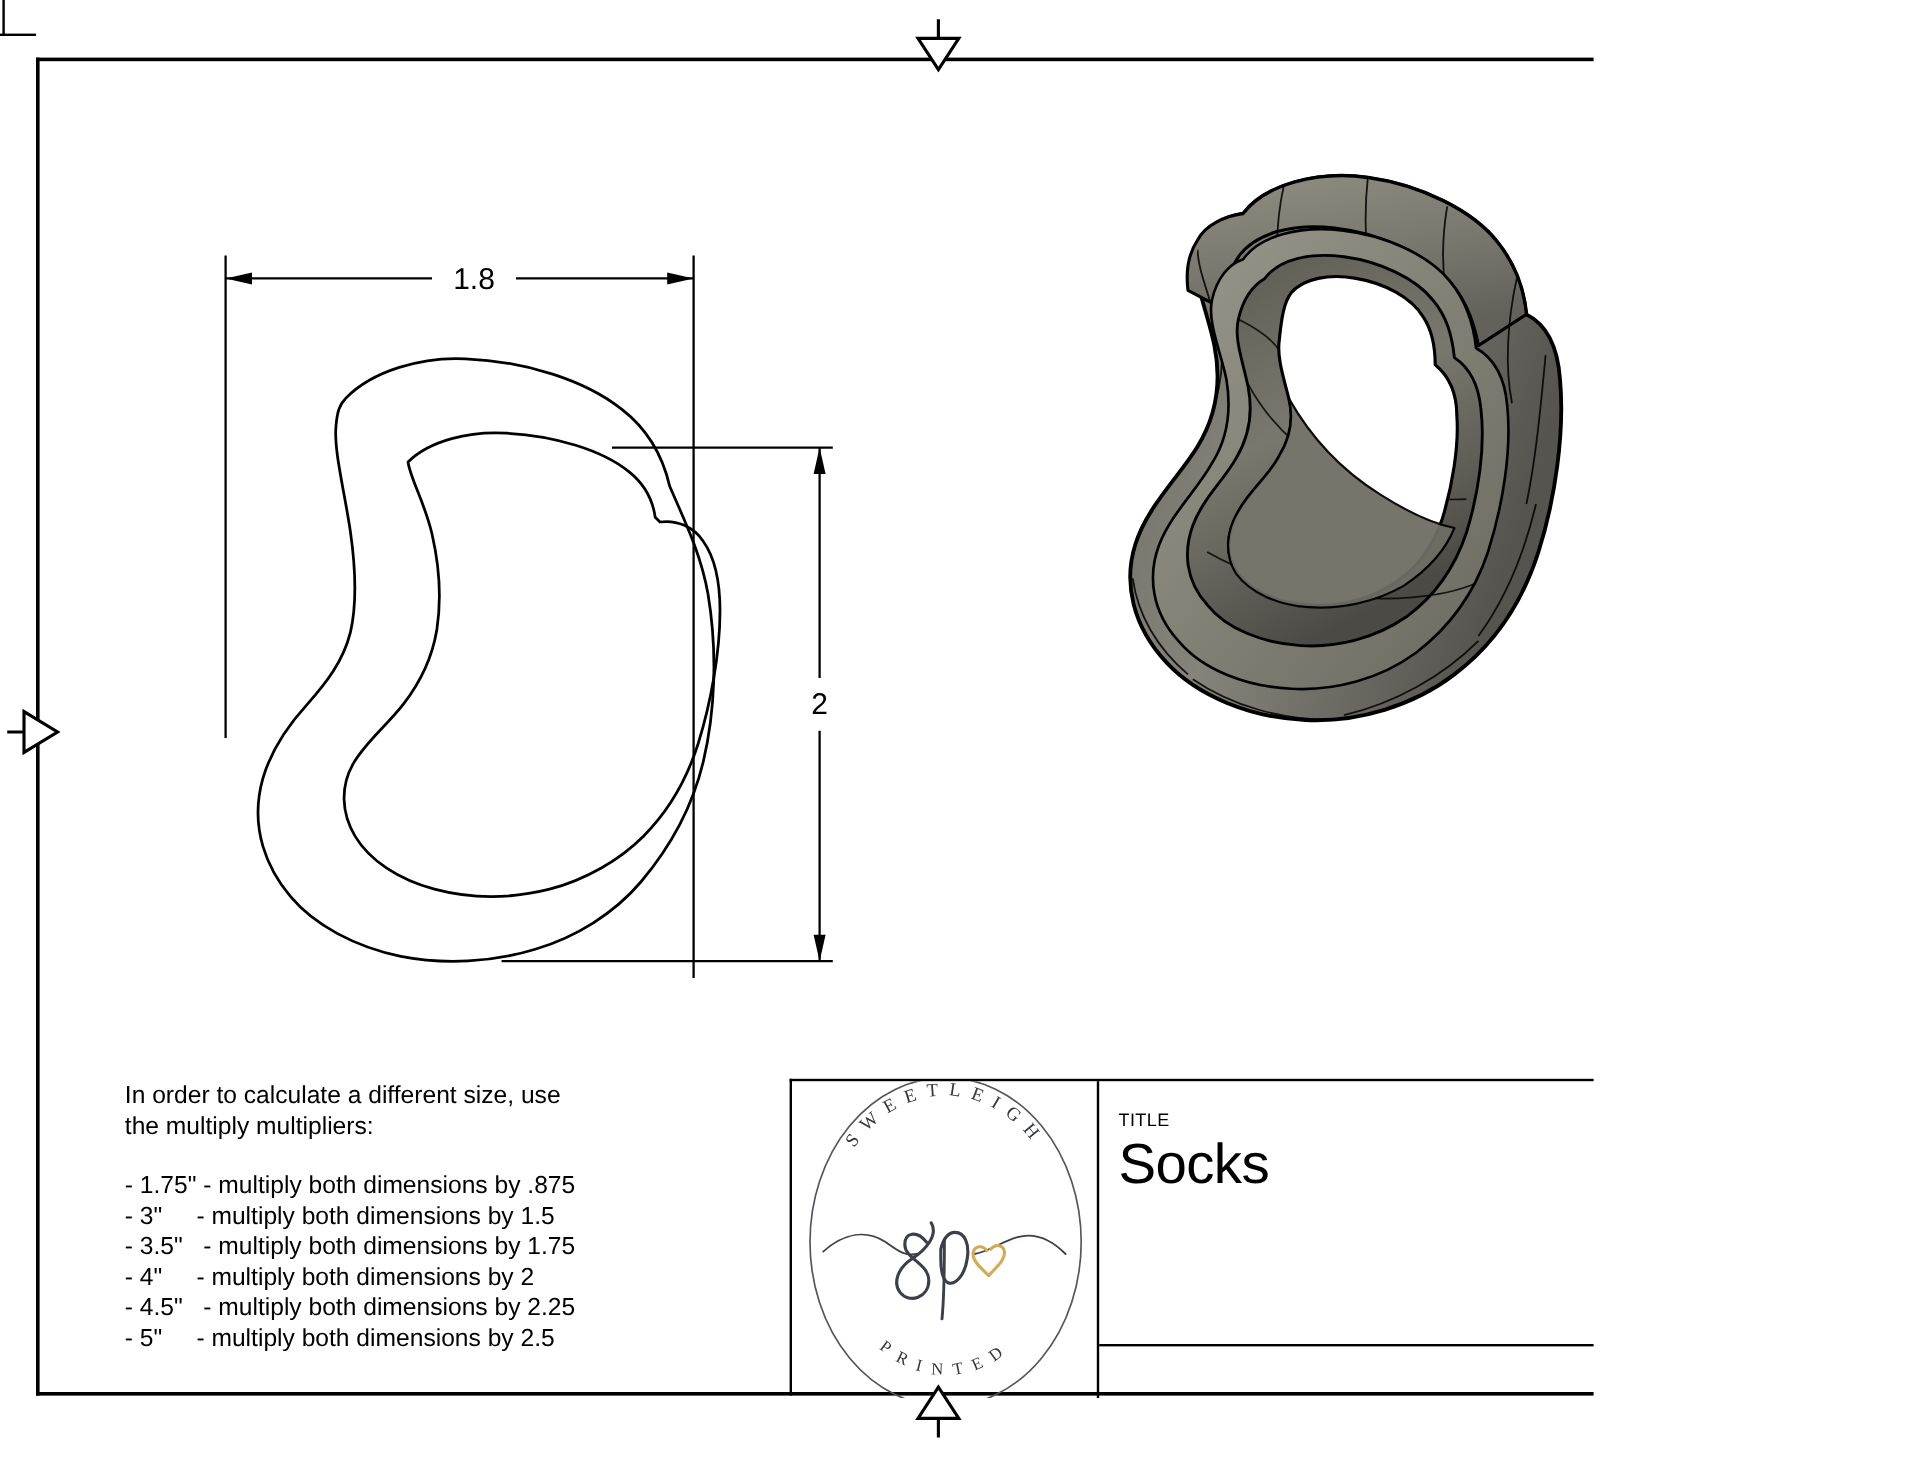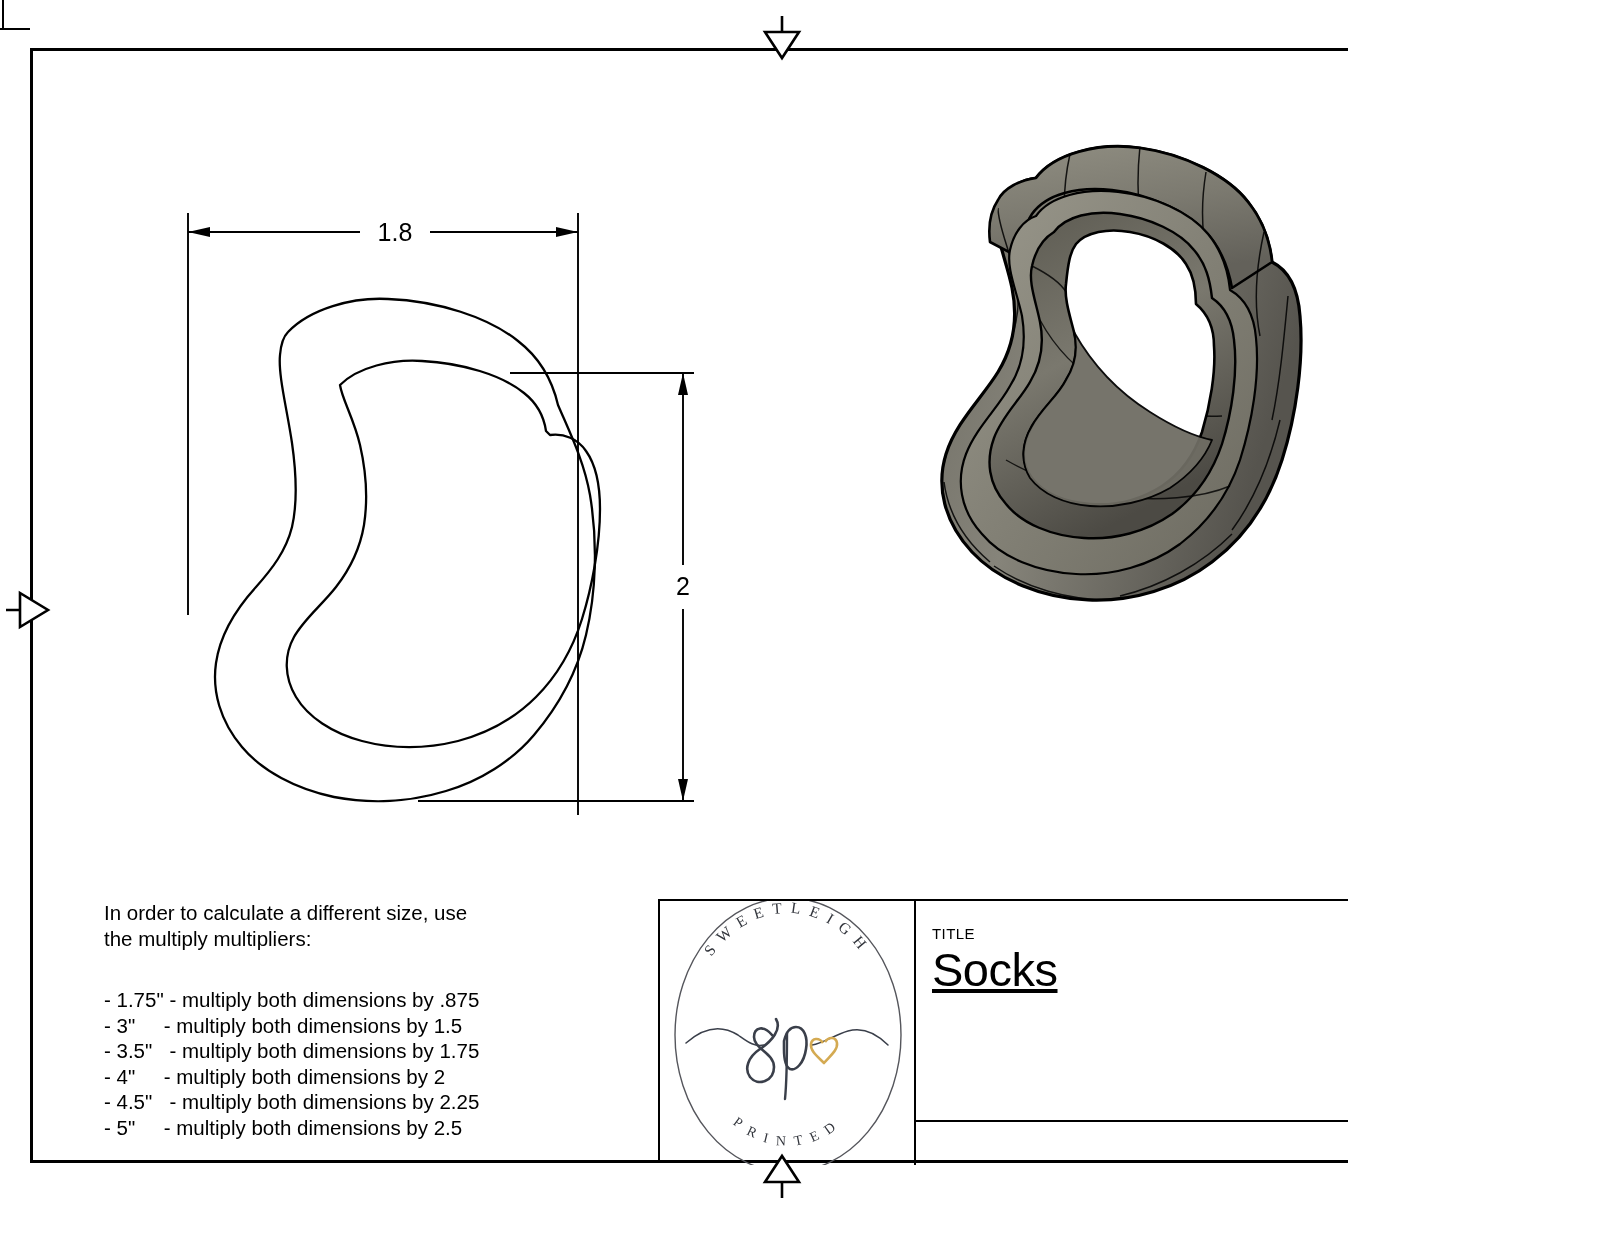--- a/index.html
+++ b/index.html
@@ -10,21 +10,20 @@
   body {
     font-family: "Liberation Sans", sans-serif;
     color: #000000;
   }
   #sheet {
     position: relative;
     width: 1328px;
     height: 1237px;
     background: #ffffff;
     overflow: hidden;
-    padding-left: 20px;
   }
 
   
   .frame-border {
     position: absolute;
     background: #000;
   }
   .frame-top    { left: 30px;  top: 48px;   width: 1510px; height: 3px; }
   .frame-bottom { left: 30px;  top: 1160px; width: 1510px; height: 3px; }
   .frame-left   { left: 30px;  top: 48px;   width: 3px;    height: 1115px; }
@@ -58,21 +57,21 @@
   
   #notes {
     position: absolute;
     left: 104px;
     top: 900px;
     width: 540px;
     font-size: 20.5px;
     line-height: 25.5px;
     color: #000;
   }
-  #notes .intro { margin: 0 0 36px 0; }
+  #notes .intro { margin: 0 0 24px 0; }
   #notes ul { list-style: none; margin: 0; padding: 0; }
   #notes li {
     white-space: pre;
     font-size: 20.5px;
     line-height: 25.5px;
   }
 
   
   #title-block {
     position: absolute;
@@ -105,21 +104,20 @@
     position: absolute;
     left: 16px; top: 24px;
     font-size: 15px;
     letter-spacing: 0.4px;
   }
   #title-value {
     position: absolute;
     left: 16px; top: 41px;
     font-size: 47px;
     letter-spacing: -0.5px;
-    text-decoration: underline;
   }
   #copyright-divider {
     position: absolute;
     left: 0; top: 219px;
     width: 626px; height: 2px;
     background: #000;
   }
   #copyright-text {
     position: absolute;
     left: 16px; top: 228px;

